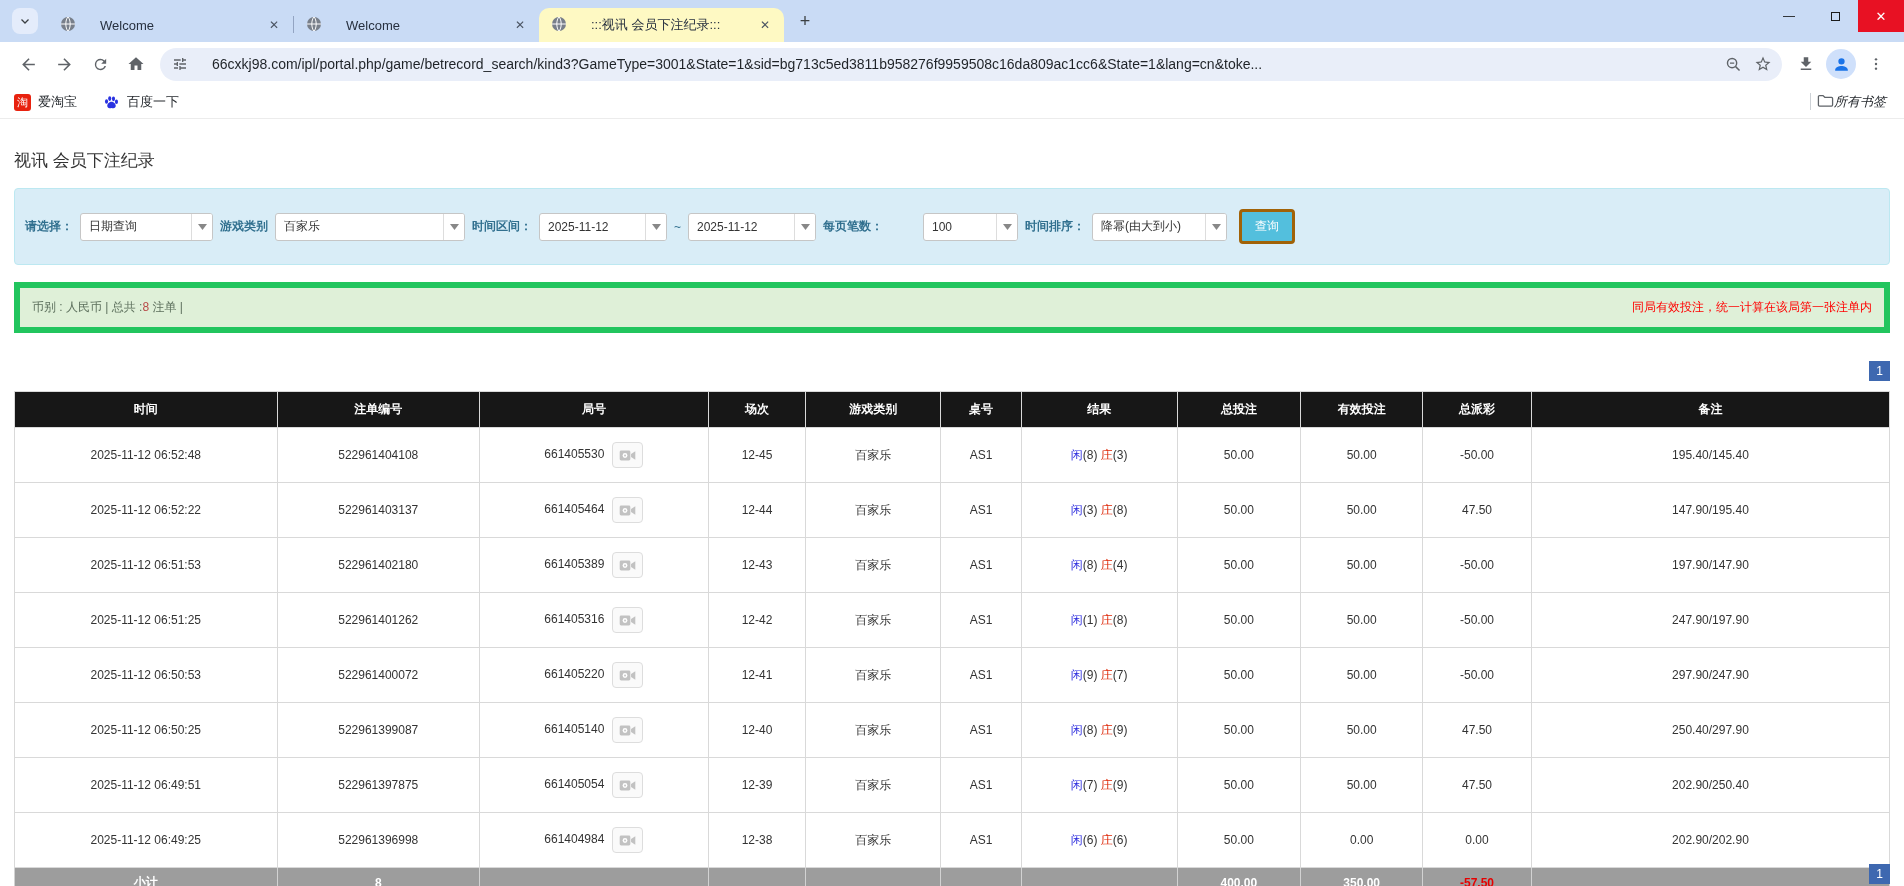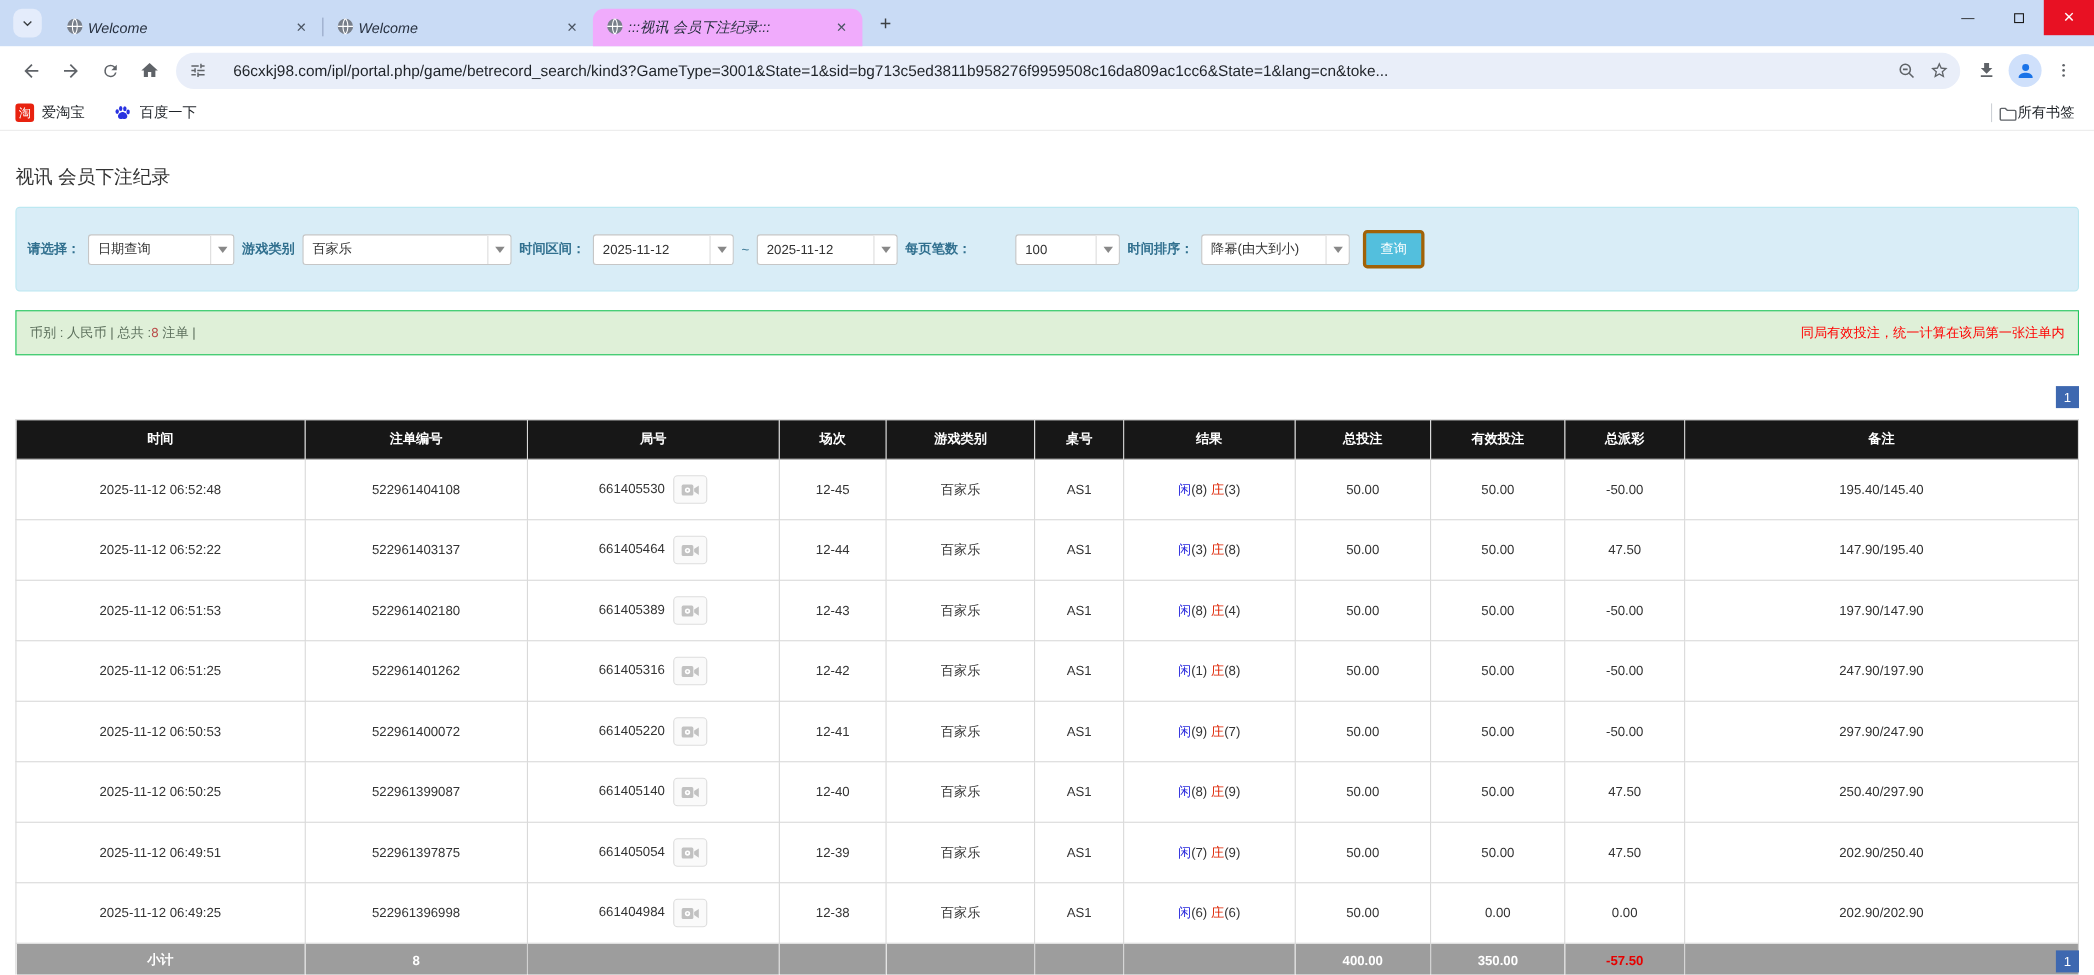--- a/index.html
+++ b/index.html
@@ -2,22 +2,22 @@
 <html><head>
 <meta charset="utf-8">
 <style>
   * { margin:0; padding:0; box-sizing:border-box; }
   html,body { width:1904px; height:886px; overflow:hidden; background:#fff;
     font-family:"Liberation Sans","DejaVu Sans",sans-serif; position:relative; }
 
   
   .tabbar { height:42px; background:#c9dbf5; display:flex; align-items:flex-end; padding-left:10px; position:relative; }
   .tab-search-btn { width:26px; height:26px; border-radius:8px; background:#e4ecfb; display:flex; align-items:center; justify-content:center; margin:0 10px 8px 2px; cursor:pointer; }
-  .tab { width:245px; height:34px; display:flex; align-items:center; gap:4px; padding:0 10px 0 12px; font-size:13px; color:#27303f;font-style:italic; }
-  .tab.active { background:#f0abfc; border-radius:10px 10px 0 0; }
+  .tab { width:245px; height:34px; display:flex; align-items:center; gap:24px; padding:0 10px 0 12px; font-size:13px; color:#27303f; }
+  .tab.active { background:#fef9c3; border-radius:10px 10px 0 0; }
   .tab .title { flex:1; white-space:nowrap; overflow:hidden; }
   .tab .close { font-size:12px; color:#4b5563; width:18px; height:18px; display:flex; align-items:center; justify-content:center; border-radius:50%; }
   .tab-sep { width:1px; height:17px; background:#93a4c2; margin-bottom:9px; }
   .newtab-btn { width:26px; height:26px; margin:0 0 8px 8px; display:flex; align-items:center; justify-content:center; font-size:18px; color:#3c4043; }
   .win-controls { position:absolute; top:0; right:0; display:flex; }
   .win-btn { width:46px; height:32px; display:flex; align-items:center; justify-content:center; font-size:12px; color:#1b1b1b; }
   .win-btn .maxbox { width:9px; height:9px; border:1px solid #1b1b1b; }
   .win-btn.close { background:#e81123; color:#fff; font-size:13px; }
 
   .toolbar { height:44px; background:#fff; display:flex; align-items:center; padding:0 10px; }
@@ -25,37 +25,37 @@
   .flip { transform:scaleX(-1); }
   .omnibox { flex:1; height:33px; border-radius:17px; background:#e9eef9; display:flex; align-items:center; margin:0 6px; padding:0 4px 0 12px; min-width:0; }
   .site-info { margin-right:10px; display:flex; }
   .url { flex:1; font-size:14px; color:#1f2328; white-space:nowrap; overflow:hidden;margin-left:14px; }
   .omni-icon { width:30px; height:30px; display:flex; align-items:center; justify-content:center; border-radius:50%; }
   .avatar-wrap { width:30px; height:30px; border-radius:50%; background:#cfe0fb; display:flex; align-items:center; justify-content:center; margin:0 2px; }
 
   .bookmarks { height:33px; background:#fff; display:flex; align-items:center; padding:0 14px; font-size:13px; color:#1f2328; border-bottom:1px solid #ececec; }
   .bm { display:flex; align-items:center; gap:7px; margin-right:26px; }
   .bm-icon-taobao { width:17px; height:17px; border-radius:3px; background:#e8220f; color:#fff; font-size:11px; display:flex; align-items:center; justify-content:center; }
-  .bm-right { margin-left:auto; display:flex; align-items:flex-end; gap:0; padding-right:4px; }
+  .bm-right { margin-left:auto; display:flex; align-items:flex-start; gap:0; padding-right:4px;font-style:italic; }
   .bm-divider { width:1px; height:17px; background:#cdd1d6; margin-right:6px; }
 
   
   .content { padding:0 14px; position:relative; }
   .page-title { font-size:17px; font-weight:400; color:#333; margin-top:30px; }
 
   .filterbar { margin-top:16px; background:#d9edf7; border:1px solid #bce8f1; border-radius:4px; padding:20px 10px; display:flex; align-items:center; gap:7px; font-size:12px; }
   .flabel { color:#31708f; font-weight:bold; white-space:nowrap; }
   .combo { display:flex; align-items:stretch; background:#fff; border:1px solid #c6c6c6; border-radius:3px; height:28px; overflow:hidden; }
   .combo .val { flex:1; padding:0 8px; display:flex; align-items:center; font-size:12px; color:#333; white-space:nowrap; }
   .combo .arrow { width:21px; border-left:1px solid #ddd; display:flex; align-items:center; justify-content:center; background:#fff; }
   .w-qt { width:133px; } .w-game { width:190px; } .w-date { width:128px; } .w-size { width:95px;margin-left:33px; } .w-sort { width:135px; }
   .tilde { color:#31708f; }
   .search-btn { background:#53bfdd; border:3px solid #a16207; color:#fff; font-size:12px; padding:6px 13px; border-radius:4px; margin-left:5px; cursor:pointer; }
 
-  .infobar { margin-top:17px; background:#dff0d8; border:1px solid #22c55e; padding:11px 12px; display:flex; justify-content:space-between; align-items:center; font-size:12px; color:#5d705d; }
+  .infobar { margin-top:17px; background:#dff0d8; border:6px solid #22c55e; padding:11px 12px; display:flex; justify-content:space-between; align-items:center; font-size:12px; color:#5d705d; }
   .infobar .count { color:#b94a48; }
   .infobar .note { color:#ff0000; }
 
   .pagination-top { display:flex; justify-content:flex-end; margin-top:28px; }
   .pagination-bottom { position:absolute; right:14px; bottom:2px; }
   .page-btn { min-width:21px; height:20px; padding:0 4px; background:#3e68b0; color:#fff; font-size:12px; display:flex; align-items:center; justify-content:center; cursor:pointer; }
 
   table.records { width:100%; border-collapse:collapse; margin-top:10px; table-layout:fixed; }
   table.records th { background:#171717; color:#fff; font-size:12px; font-weight:bold; padding:9px 4px; border:1px solid #d9d9d9; text-align:center; }
   table.records td { border:1px solid #d9d9d9; font-size:12px; color:#333; text-align:center; padding:14px 4px; background:#fff; overflow:hidden; white-space:nowrap; }

